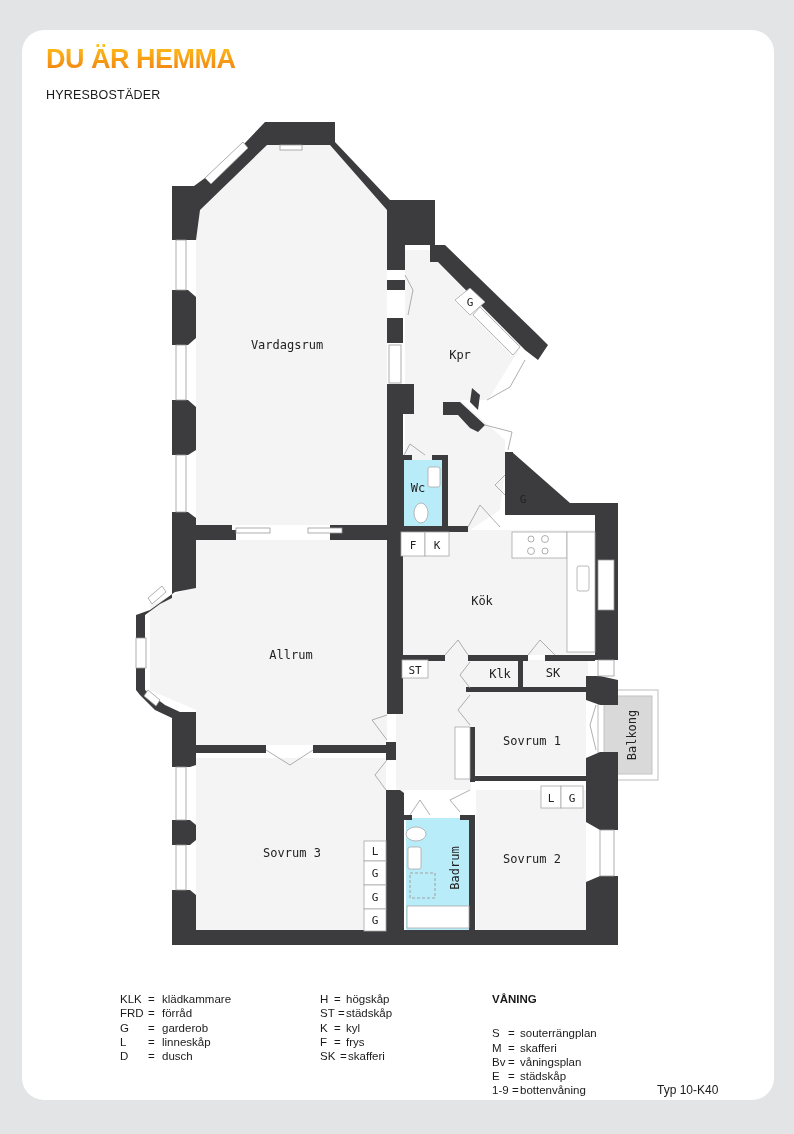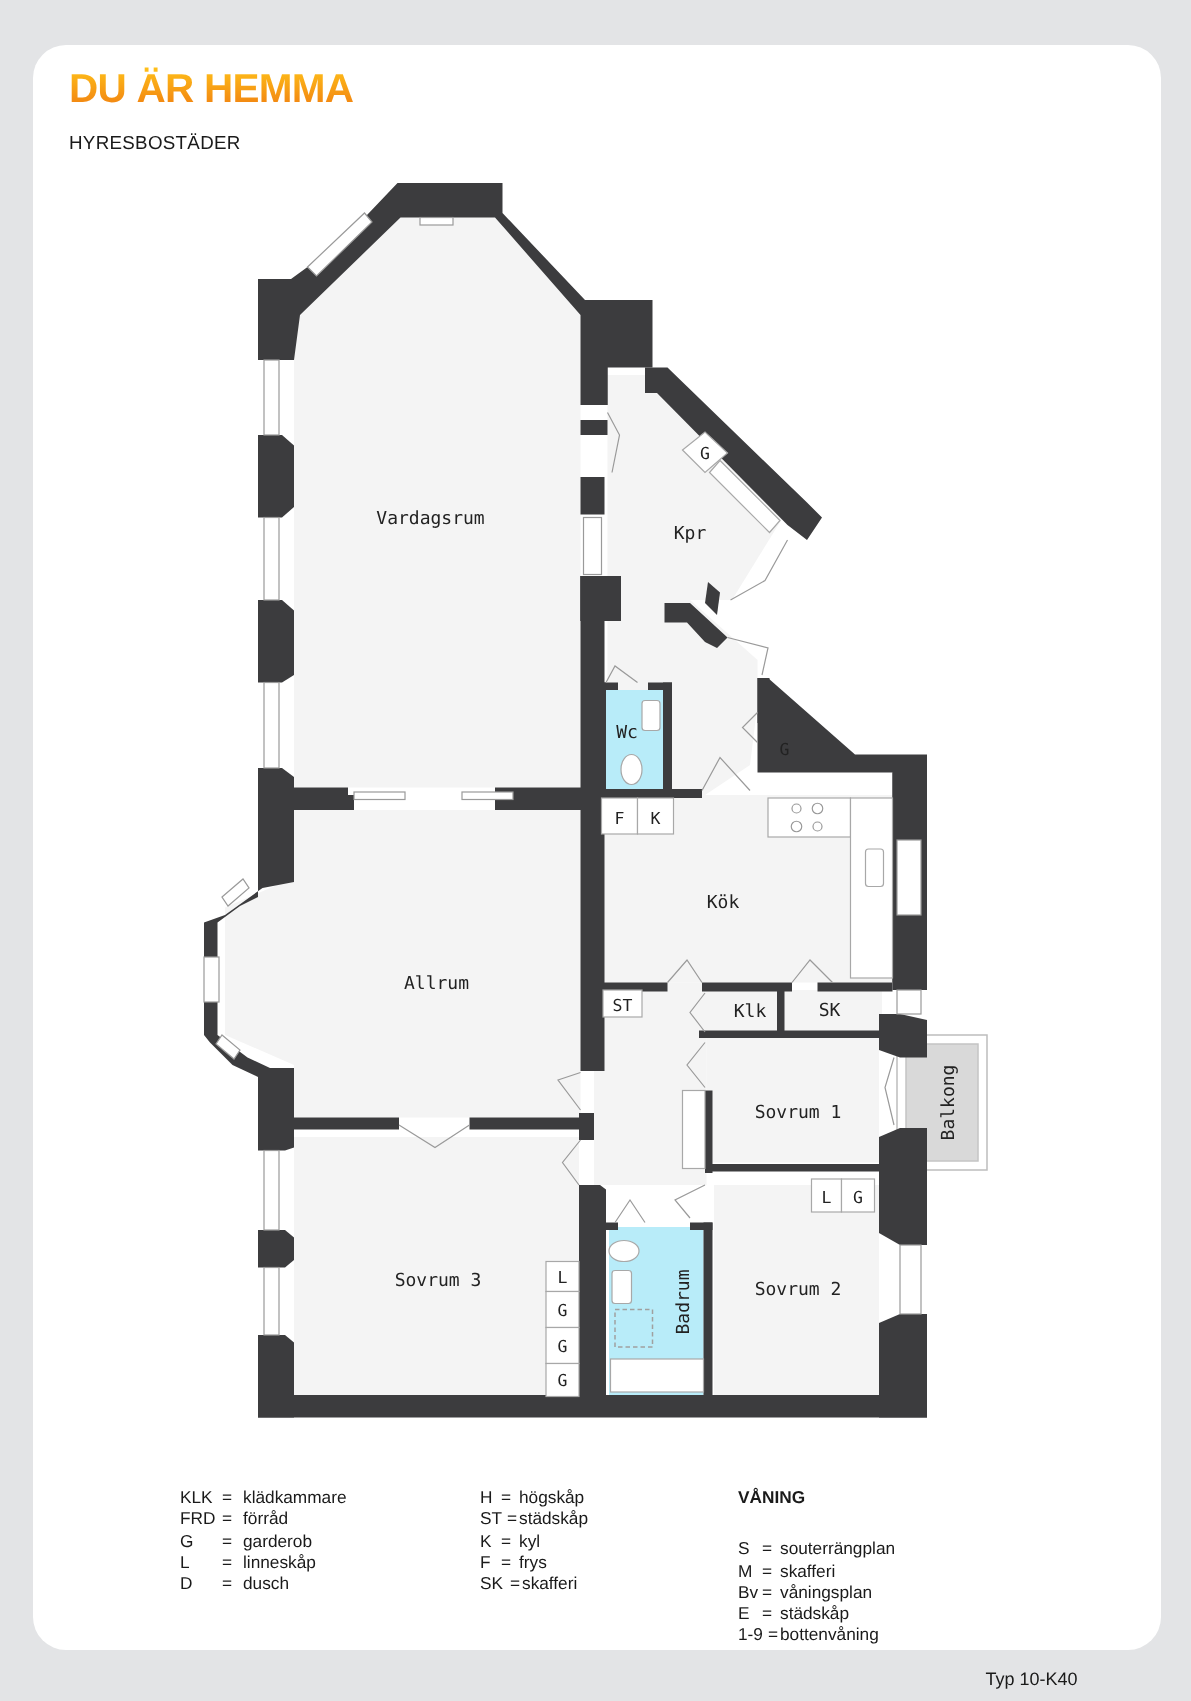--- a/index.html
+++ b/index.html
@@ -13,21 +13,21 @@
                  background:linear-gradient(#ffc21a, #f07c10); -webkit-background-clip:text; background-clip:text;
                  -webkit-text-fill-color:transparent; }
   .brand-sub { font-size:12.5px; color:#1a1a1a; margin-top:14px; letter-spacing:0.2px; }
   svg.plan { position:absolute; left:0; top:0; }
   .room-label { font-family:"DejaVu Sans Mono", monospace; font-size:12px; fill:#222; }
   .small-label { font-family:"DejaVu Sans Mono", monospace; font-size:11px; fill:#222; }
   .legend { position:absolute; font-size:11.5px; color:#1a1a1a; line-height:14.3px; }
   .legend h3 { margin:0 0 20px 0; font-size:11.5px; font-weight:bold; }
   .legend .row { display:flex; white-space:nowrap; }
   .legend .k { display:inline-block; }
-  .typ { position:absolute; left:657px; top:1083px; font-size:12px; color:#1a1a1a;margin-top:29px; }
+  .typ { position:absolute; left:657px; top:1083px; font-size:12px; color:#1a1a1a; }
 </style>
 </head>
 <body>
 
 <div class="sheet"></div>
 
 <div class="brand">
   <div class="brand-title">DU ÄR HEMMA</div>
   <div class="brand-sub">HYRESBOSTÄDER</div>
 </div>

